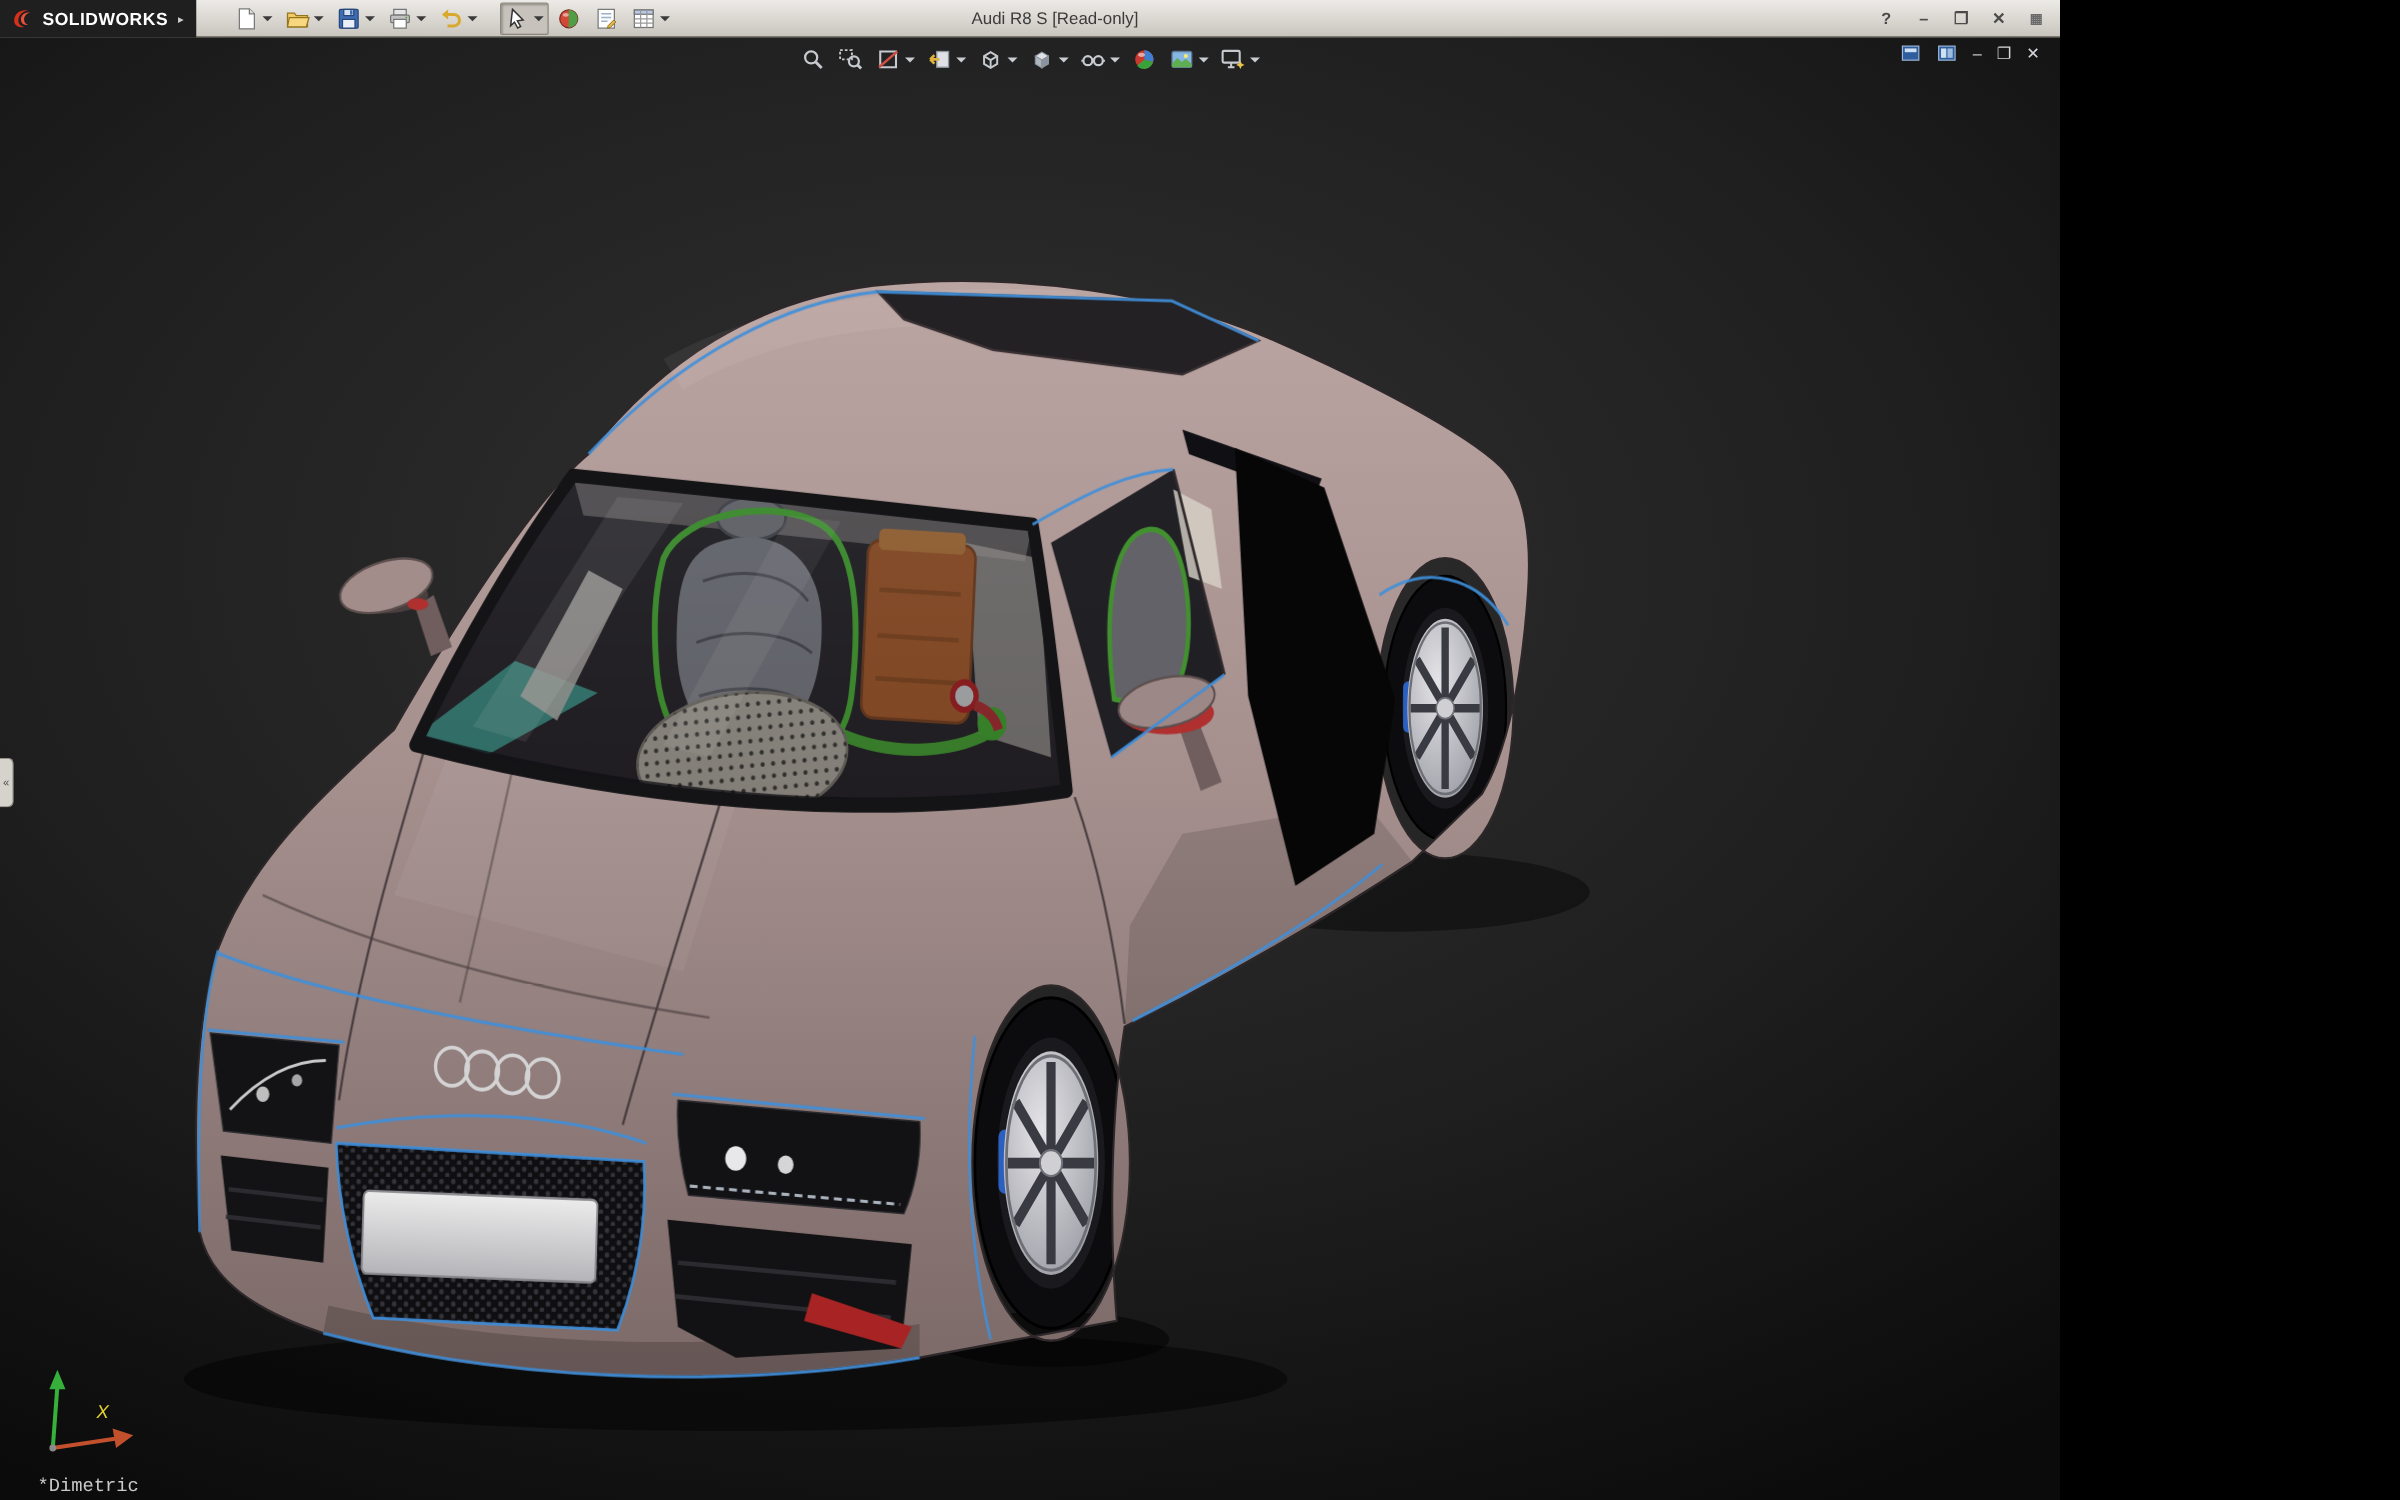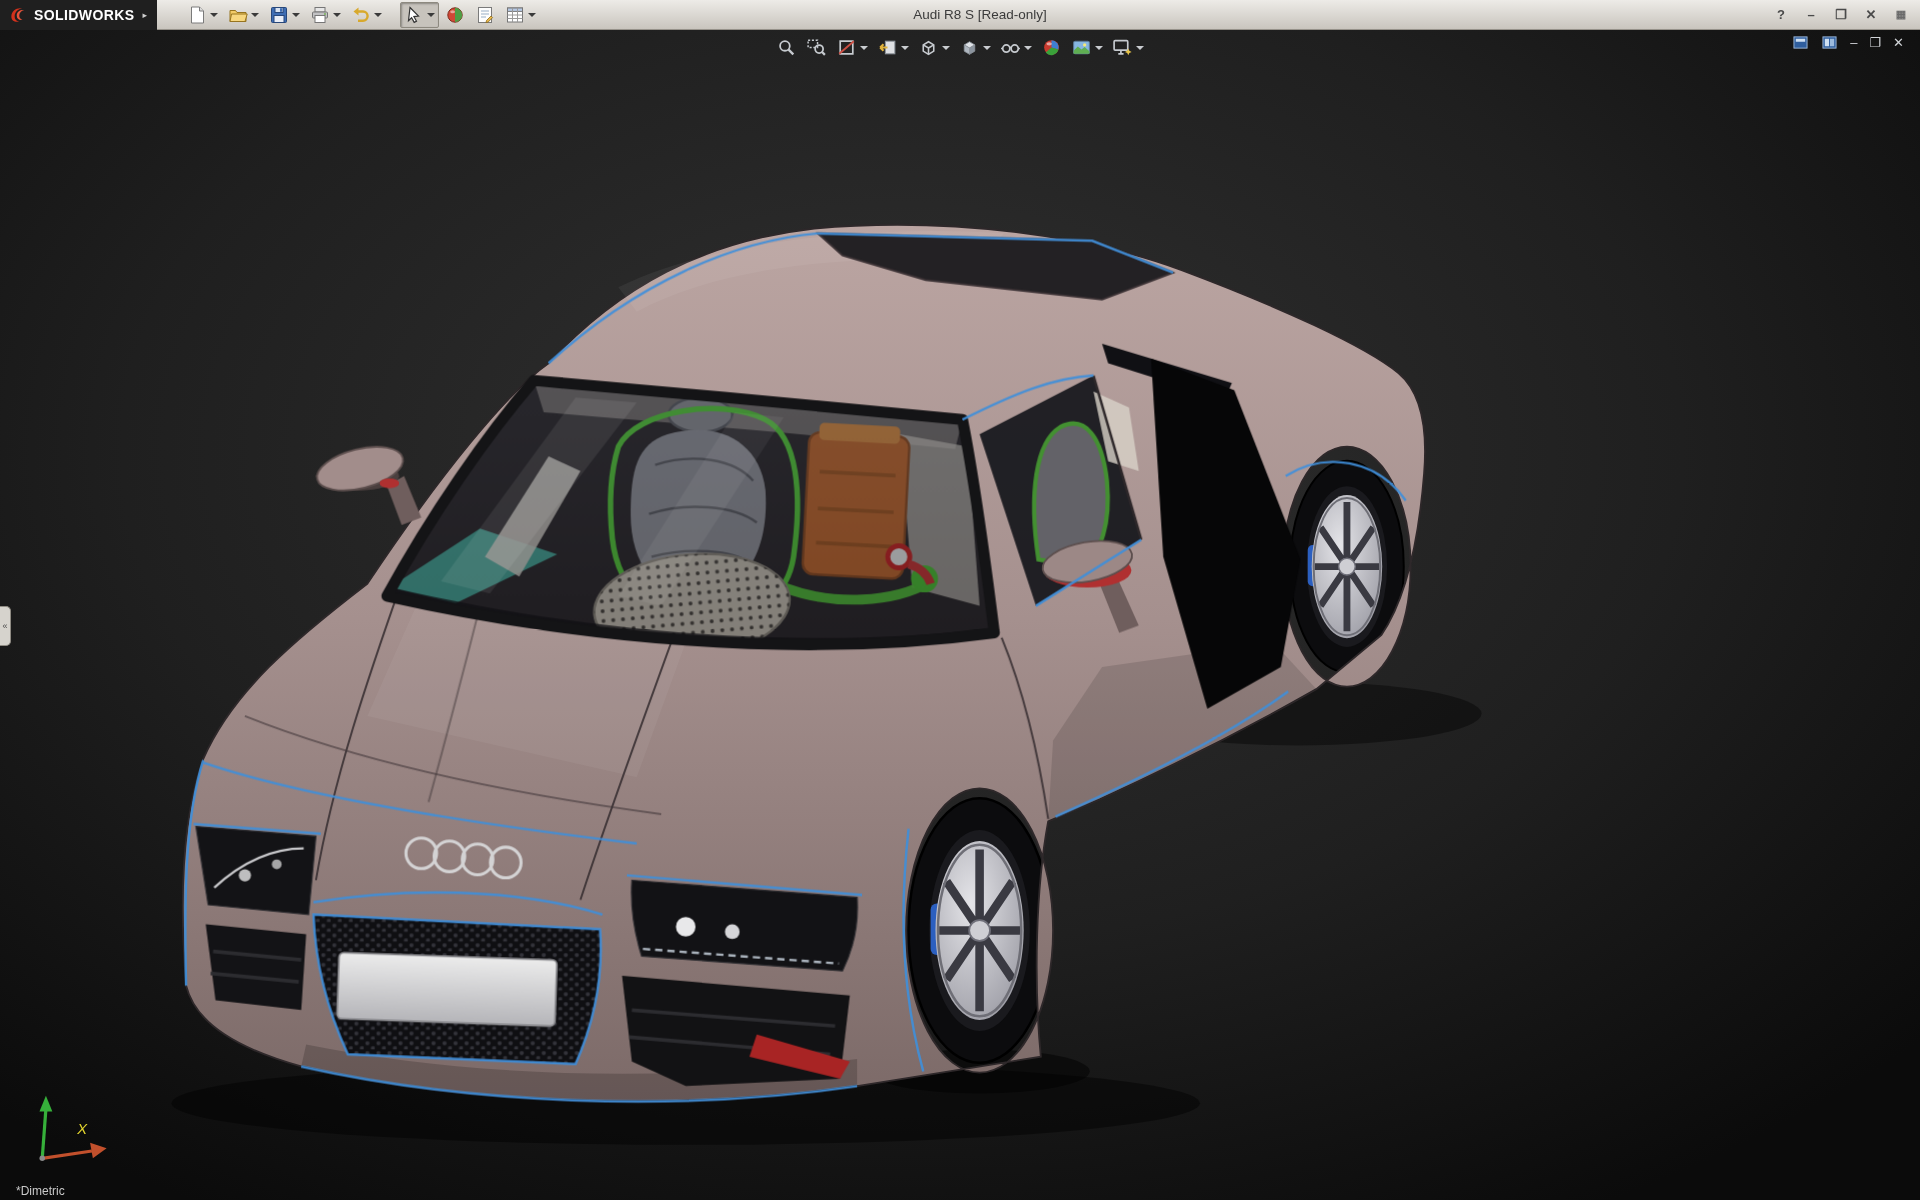--- a/index.html
+++ b/index.html
@@ -1,18 +1,18 @@
 <!DOCTYPE html>
 <html style="--logo-bg: #1f1f1f; --titlebar-top: #edebe7; --titlebar-bottom: #c9c5be; --accent-blue-edge: #3f8fdb; --car-body: #a5908e; --car-body-light: #bba5a2; --car-body-dark: #7c6a68; --seat-green: #55cc38; --engine-orange: #c4672b; --accent-red: #a82424; --viewport-center: #313131; --viewport-mid: #1f1f1f; --viewport-edge: #0b0b0b;"><head>
 <meta charset="utf-8">
 <style>
   * { box-sizing: border-box; margin: 0; padding: 0; }
   html,body { width:1920px; height:1200px; overflow:hidden; background:#000;
               font-family:"Liberation Sans", sans-serif; }
-  #app { width:1920px; height:1200px; display:flex; flex-direction:column; }
+  #app { width:1648px; height:1200px; display:flex; flex-direction:column; }
 
   
   header { height:30px; flex:0 0 30px; position:relative; z-index:10;
            display:flex; align-items:center;
            background:linear-gradient(var(--titlebar-top,#edebe7), var(--titlebar-bottom,#c9c5be));
            border-bottom:1px solid #96928a; }
   .logo { height:30px; background:var(--logo-bg,#1f1f1f); display:flex; align-items:center;
           gap:6px; padding:0 10px 0 8px; }
   .logo .brand { color:#fff; font-weight:bold; font-size:14px; letter-spacing:.4px; }
   .logo-chev { color:#cfcfcf; font-size:9px; padding-left:2px; }
@@ -49,21 +49,21 @@
                   gap:12px; color:#d2d5d9; font-size:13px; }
   .doc-controls svg { width:17px; height:15px; display:block; }
   .doc-controls .dc { cursor:default; }
 
   .collapse-tab { position:absolute; left:0; top:576px; width:11px; height:40px;
                   background:#d6d3cd; border:1px solid #8f8b83; border-left:none;
                   border-radius:0 5px 5px 0; color:#4c4c4c; font-size:9px;
                   display:flex; align-items:center; justify-content:center; cursor:default; }
 
   .triad { position:absolute; left:22px; bottom:30px; width:92px; height:84px; }
-  .orient-label { position:absolute; left:16px; bottom:2px; color:#c9c9c9; font-size:12px; }
+  .orient-label { position:absolute; left:30px; bottom:2px; color:#c9c9c9; font-size:15px;font-family:Liberation Mono, monospace; }
 </style>
 </head>
 <body>
 
 <div id="app">
 
   <header>
     <div class="logo">
       <svg viewBox="0 0 24 24" width="20" height="20">
         <path d="M4 14 C4 7 10 3 17 4 C11 5.2 8 9 8 14 C8 17 10 19 13.5 20 C7.5 21 4 18 4 14 Z" fill="#d4311c"></path>

